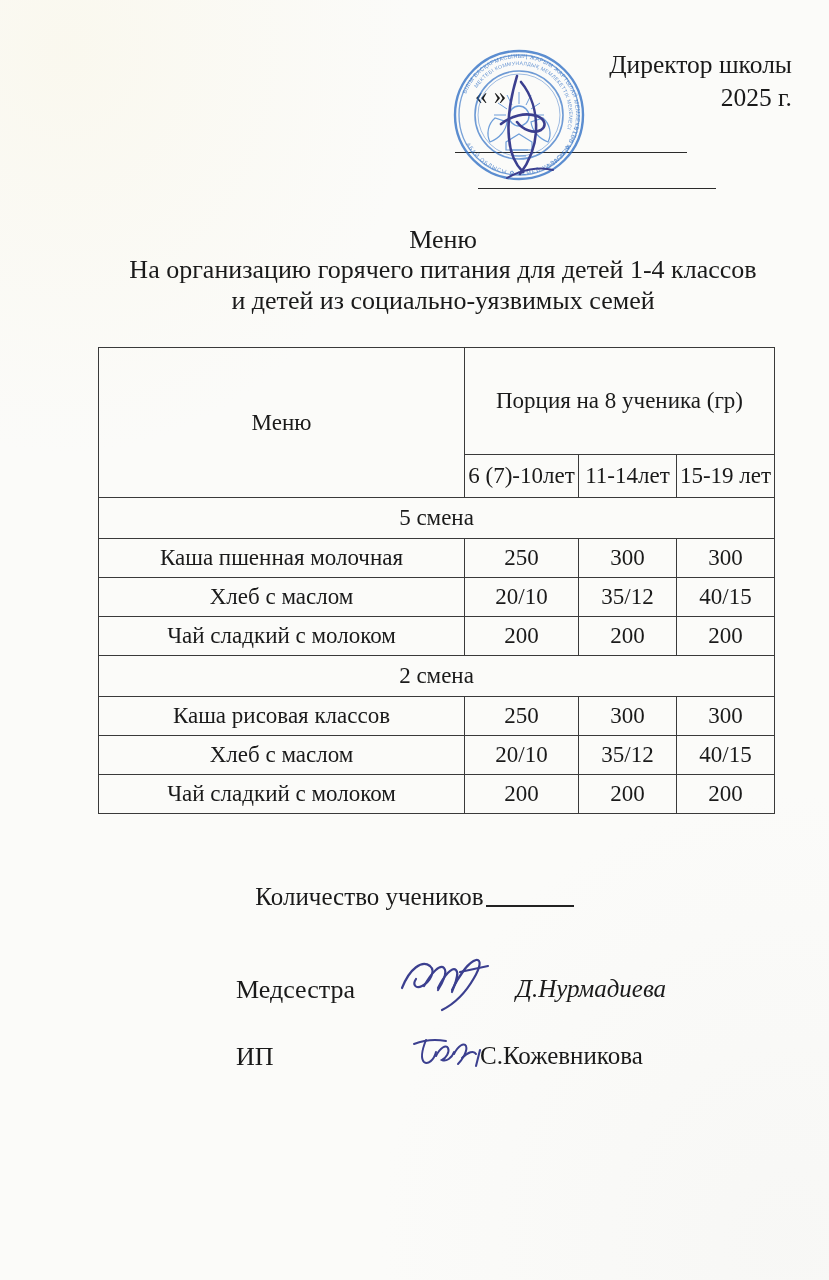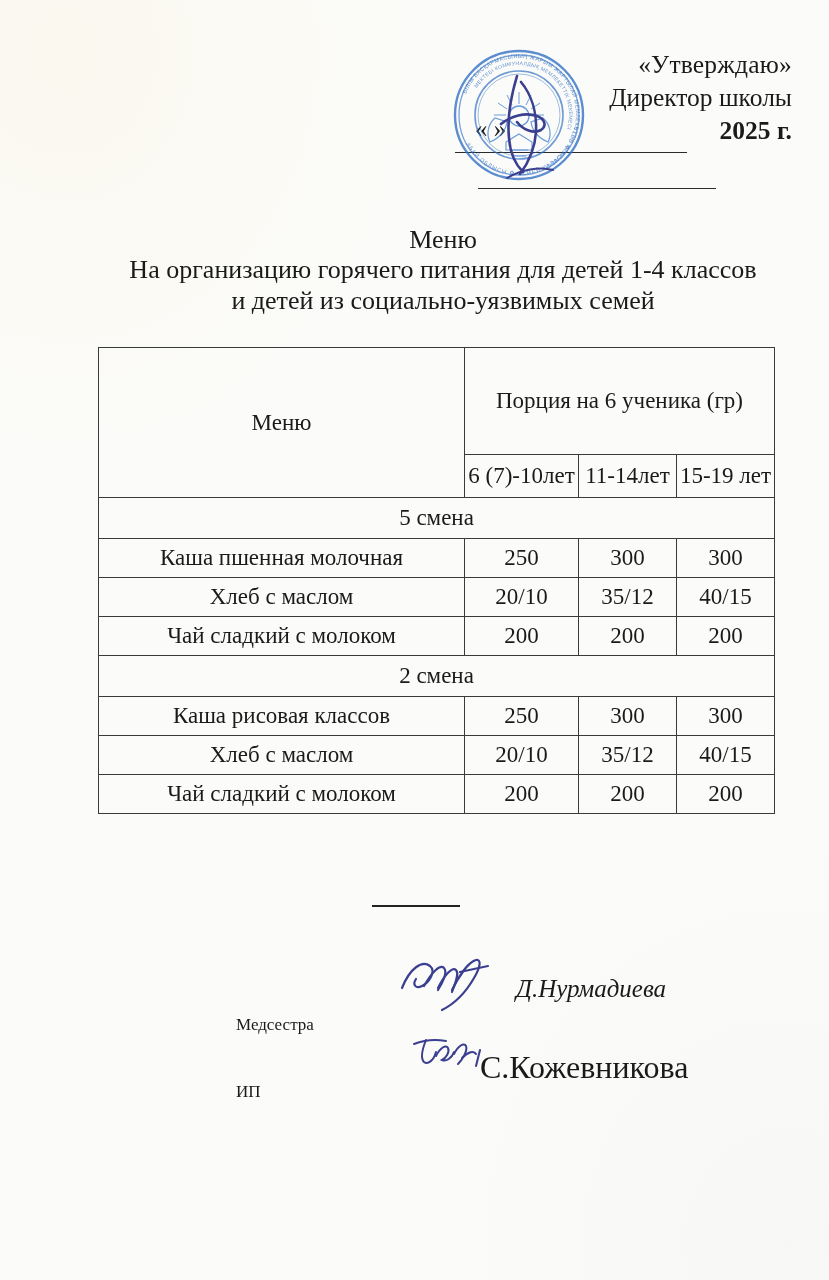--- a/index.html
+++ b/index.html
@@ -48,21 +48,20 @@
     position: absolute;
     left: 45px;
     bottom: 2px;
     font-size: 25px;
   }
   .date-line .year {
     position: absolute;
     right: 0;
     bottom: 0;
     font-size: 25.5px;
-    font-weight: bold;
   }
   .rule-a {
     position: absolute;
     left: 455px;
     top: 152px;
     width: 232px;
     height: 0;
     border-top: 1.4px solid #2b2b2b;
     z-index: 3;
   }
@@ -180,44 +179,42 @@
   .count-line .blank {
     display: inline-block;
     width: 88px;
     border-bottom: 2px solid #222;
     margin-left: 2px;
     vertical-align: -2px;
   }
 
   .sig-row {
     position: absolute;
-    font-size: 17px;
-    z-index: 2;
-    margin-top: 40px;
+    font-size: 26px;
+    z-index: 2;
   }
   .sig-nurse { left: 236px; top: 975px; }
   .sig-ip    { left: 236px; top: 1042px; text-align: right; }
 
   .sig-name-nurse {
     position: absolute;
     left: 516px;
     top: 975px;
     font-size: 25px;
     z-index: 2;
     white-space: nowrap;
     font-style: italic;
   }
   .sig-name-ip {
     position: absolute;
     left: 480px;
     top: 1042px;
-    font-size: 32px;
+    font-size: 25px;
     z-index: 2;
     white-space: nowrap;
-    margin-top: 7px;
   }
   .ink-nurse {
     position: absolute;
     left: 396px;
     top: 952px;
     width: 104px;
     height: 62px;
     z-index: 3;
   }
   .ink-ip {
@@ -228,21 +225,20 @@
     height: 44px;
     z-index: 3;
   }
 </style>
 </head>
 <body>
 
 <div class="paper-tint"></div>
 
 <div class="approval-block">
-  <div class="ln ln-approve">«Утверждаю»</div>
   <div class="ln">Директор школы</div>
   <div class="date-line">
     <span class="quotes">«         »</span>
     <span class="year">2025 г.</span>
   </div>
 </div>
 <div class="rule-a"></div>
 <div class="rule-b"></div>
 
 <svg class="seal" viewBox="0 0 138 138">
@@ -305,21 +301,21 @@
 <table class="menu-table">
   <colgroup>
     <col class="col-name">
       <col class="col-age1">
       <col class="col-age2">
       <col class="col-age3">
   </colgroup>
   <thead>
     <tr>
       <th class="th-menu" rowspan="2">Меню</th>
-      <th class="th-portion" colspan="3">Порция на 6 ученика (гр)</th>
+      <th class="th-portion" colspan="3">Порция на 8 ученика (гр)</th>
     </tr>
     <tr>
       <th class="th-age">6 (7)-10лет</th>
       <th class="th-age">11-14лет</th>
       <th class="th-age">15-19 лет</th>
     </tr>
   </thead>
   <tbody>
     <tr class="shift-row">
       <td colspan="4">5 смена</td>
@@ -361,21 +357,21 @@
     <tr class="item-row">
       <td class="item-name">Чай сладкий с молоком</td>
       <td>200</td>
       <td>200</td>
       <td>200</td>
     </tr>
   </tbody>
 </table>
 
 <div class="count-line">
-  <span class="blank"></span>
+  <span>Количество учеников</span><span class="blank"></span>
 </div>
 
 <div class="sig-row sig-nurse">Медсестра</div>
 <div class="sig-name-nurse">Д.Нурмадиева</div>
 <svg class="ink-nurse" viewBox="0 0 104 62">
   <g fill="none" stroke="#3b3f8f" stroke-width="2.2" stroke-linecap="round">
     <path d="M 6,36 C 14,16 26,8 34,14 C 40,19 34,30 26,34 C 20,37 16,33 20,27"></path>
     <path d="M 28,34 C 36,20 44,12 48,16 C 52,20 46,32 42,38"></path>
     <path d="M 42,36 C 48,24 56,14 60,18 C 64,22 58,34 56,40"></path>
     <path d="M 56,38 C 62,26 72,10 80,8 C 86,7 84,16 78,26 C 70,40 58,52 46,58"></path>

